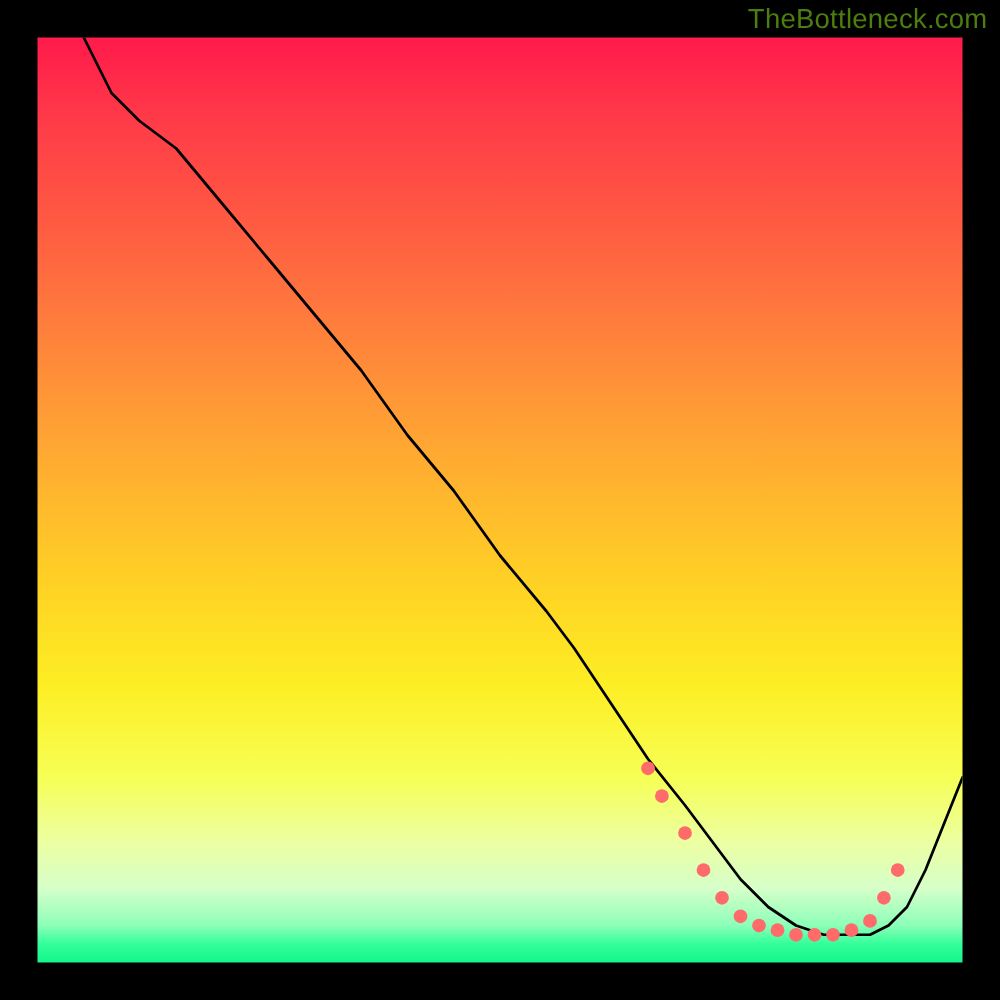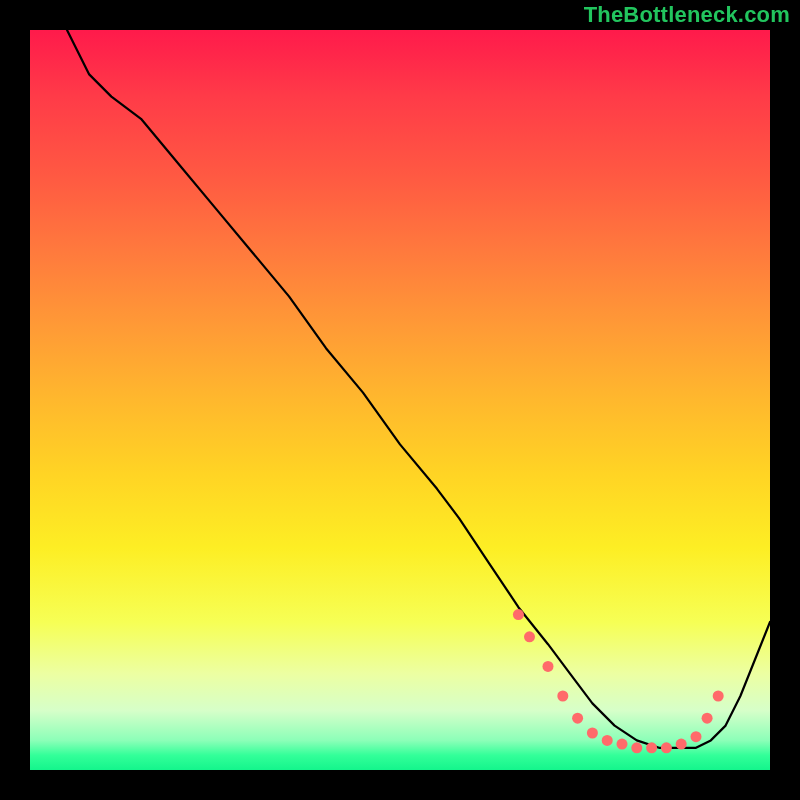--- a/index.html
+++ b/index.html
@@ -14,23 +14,23 @@
   .frame {
     position: relative;
     width: 800px;
     height: 800px;
     background: #000;
   }
   .watermark {
     position: absolute;
     top: 2px;
     right: 10px;
-    color: #22c55e;
+    color: #4d7c0f;
     font-size: 22px;
-    font-weight: 700;
+    font-weight: 400;
     letter-spacing: 0.2px;
     z-index: 5;
   }
   .plot {
     position: absolute;
     left: 30px;
     top: 30px;
     width: 740px;
     height: 740px;
     background: linear-gradient(

